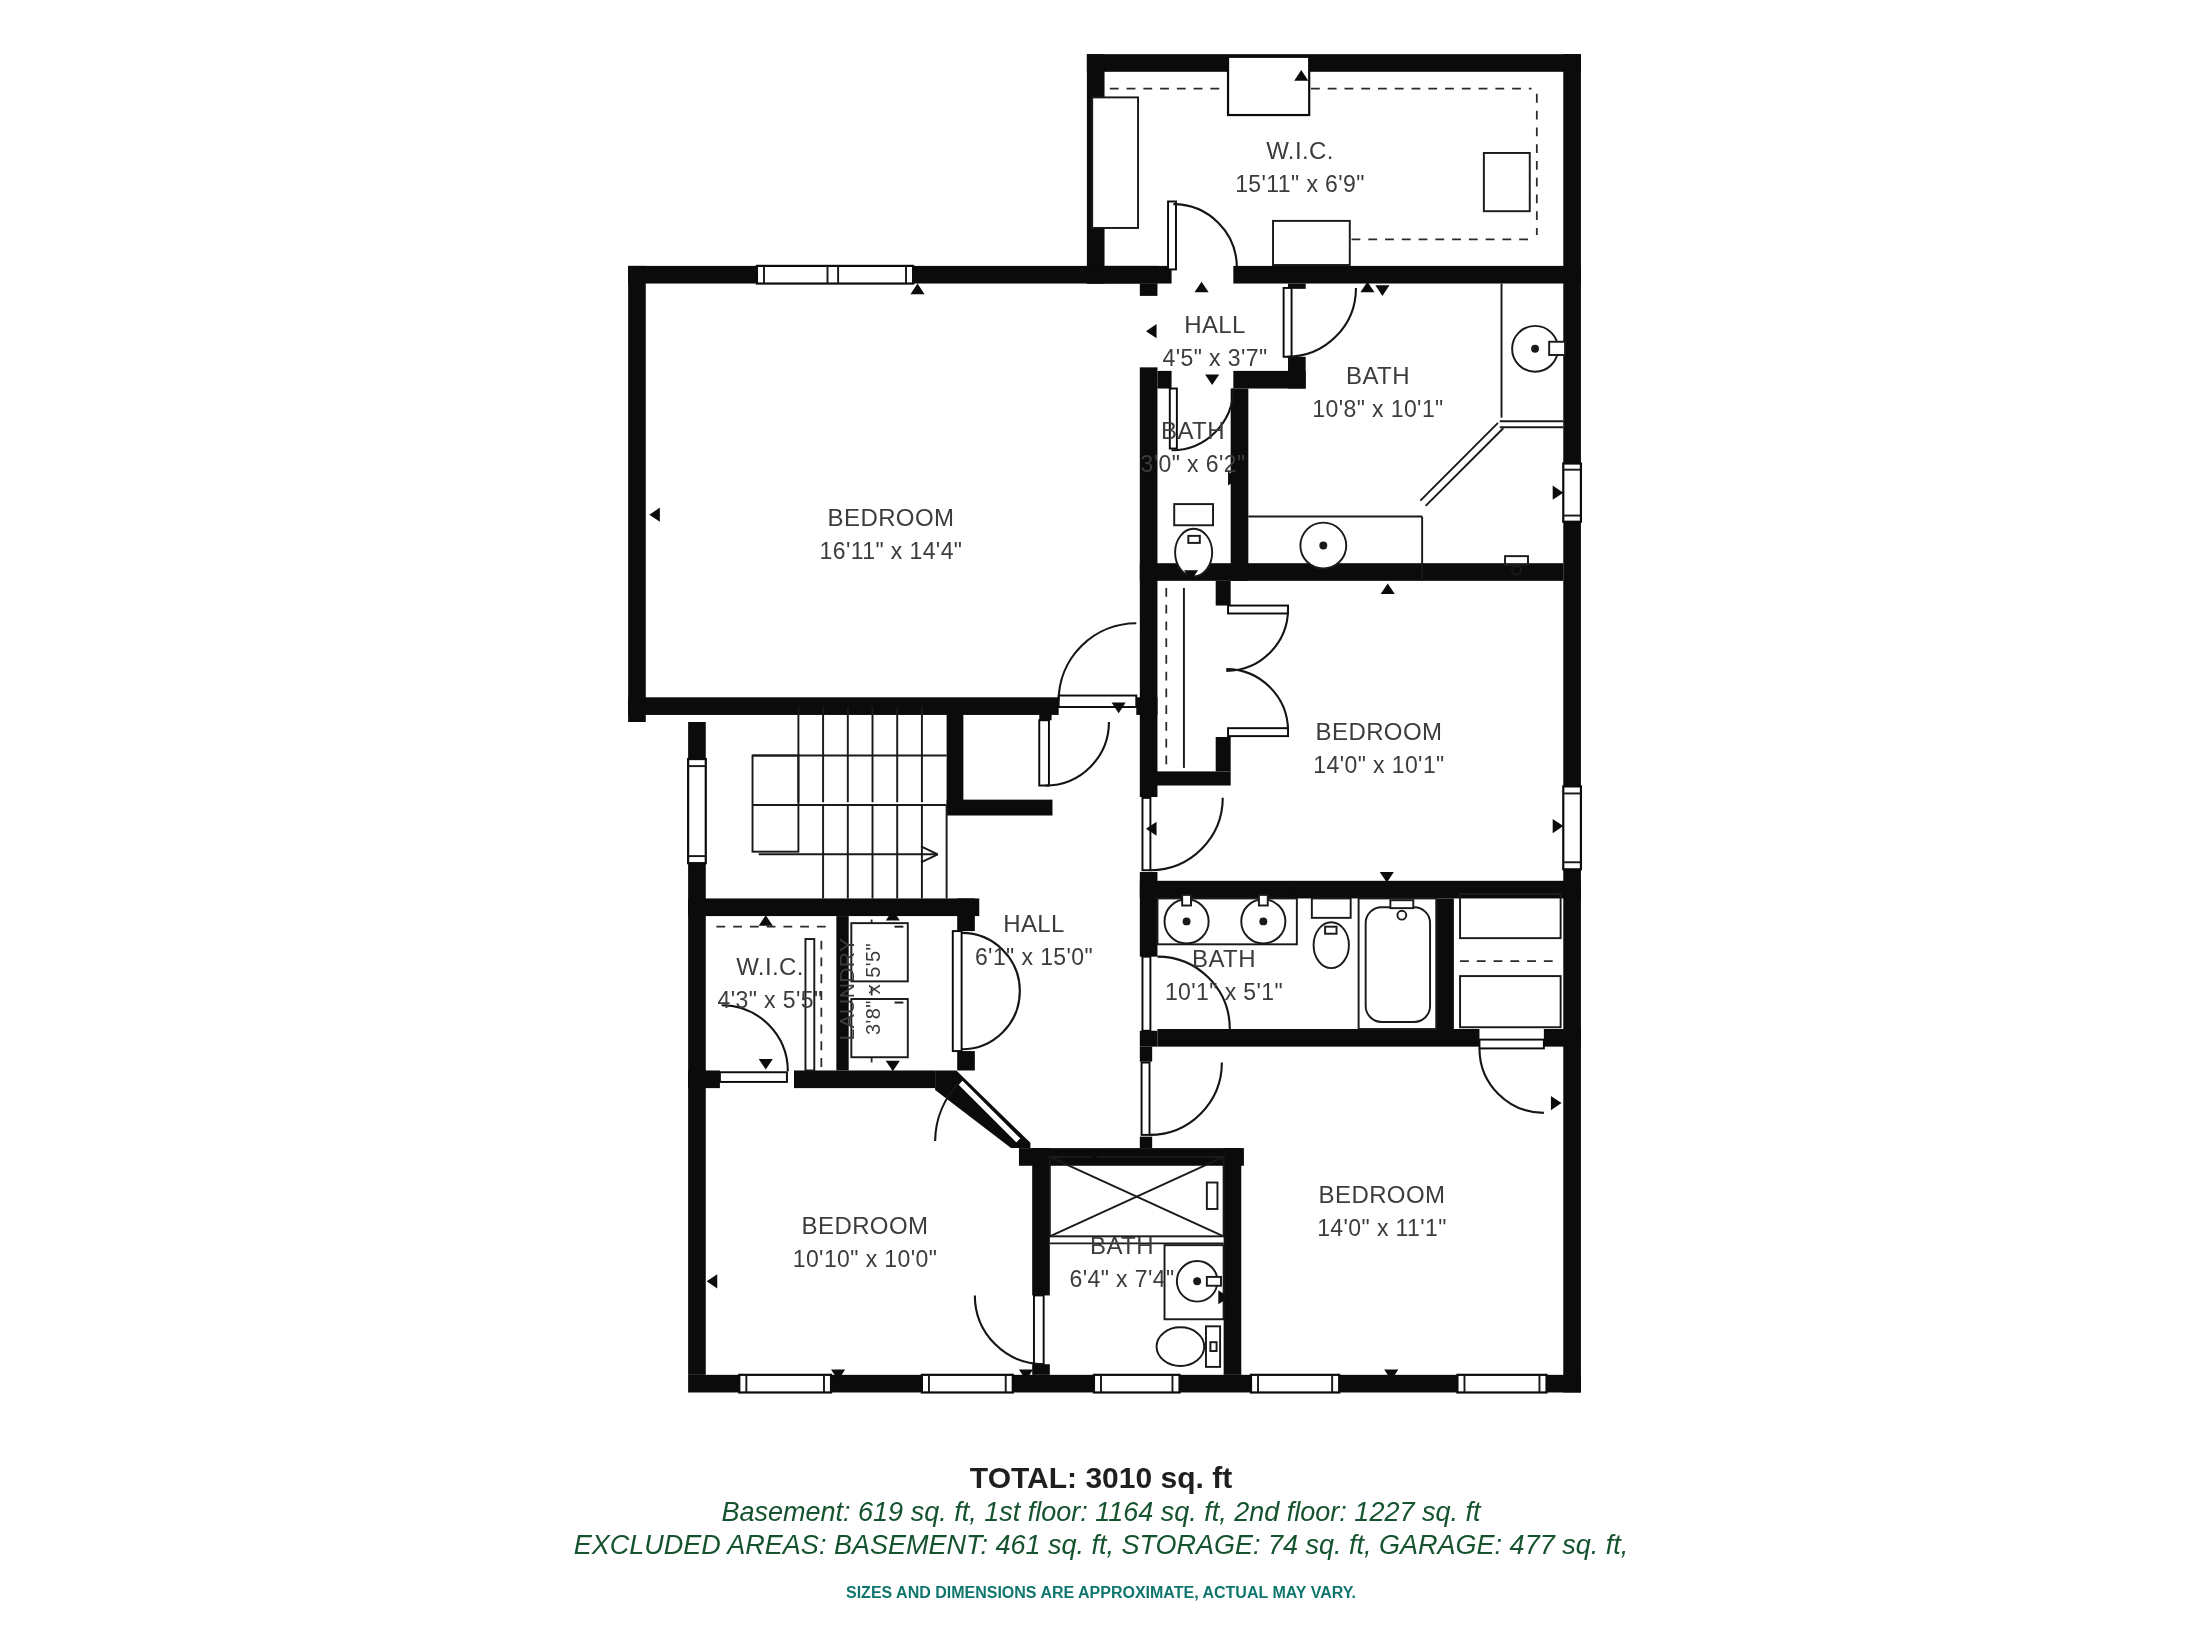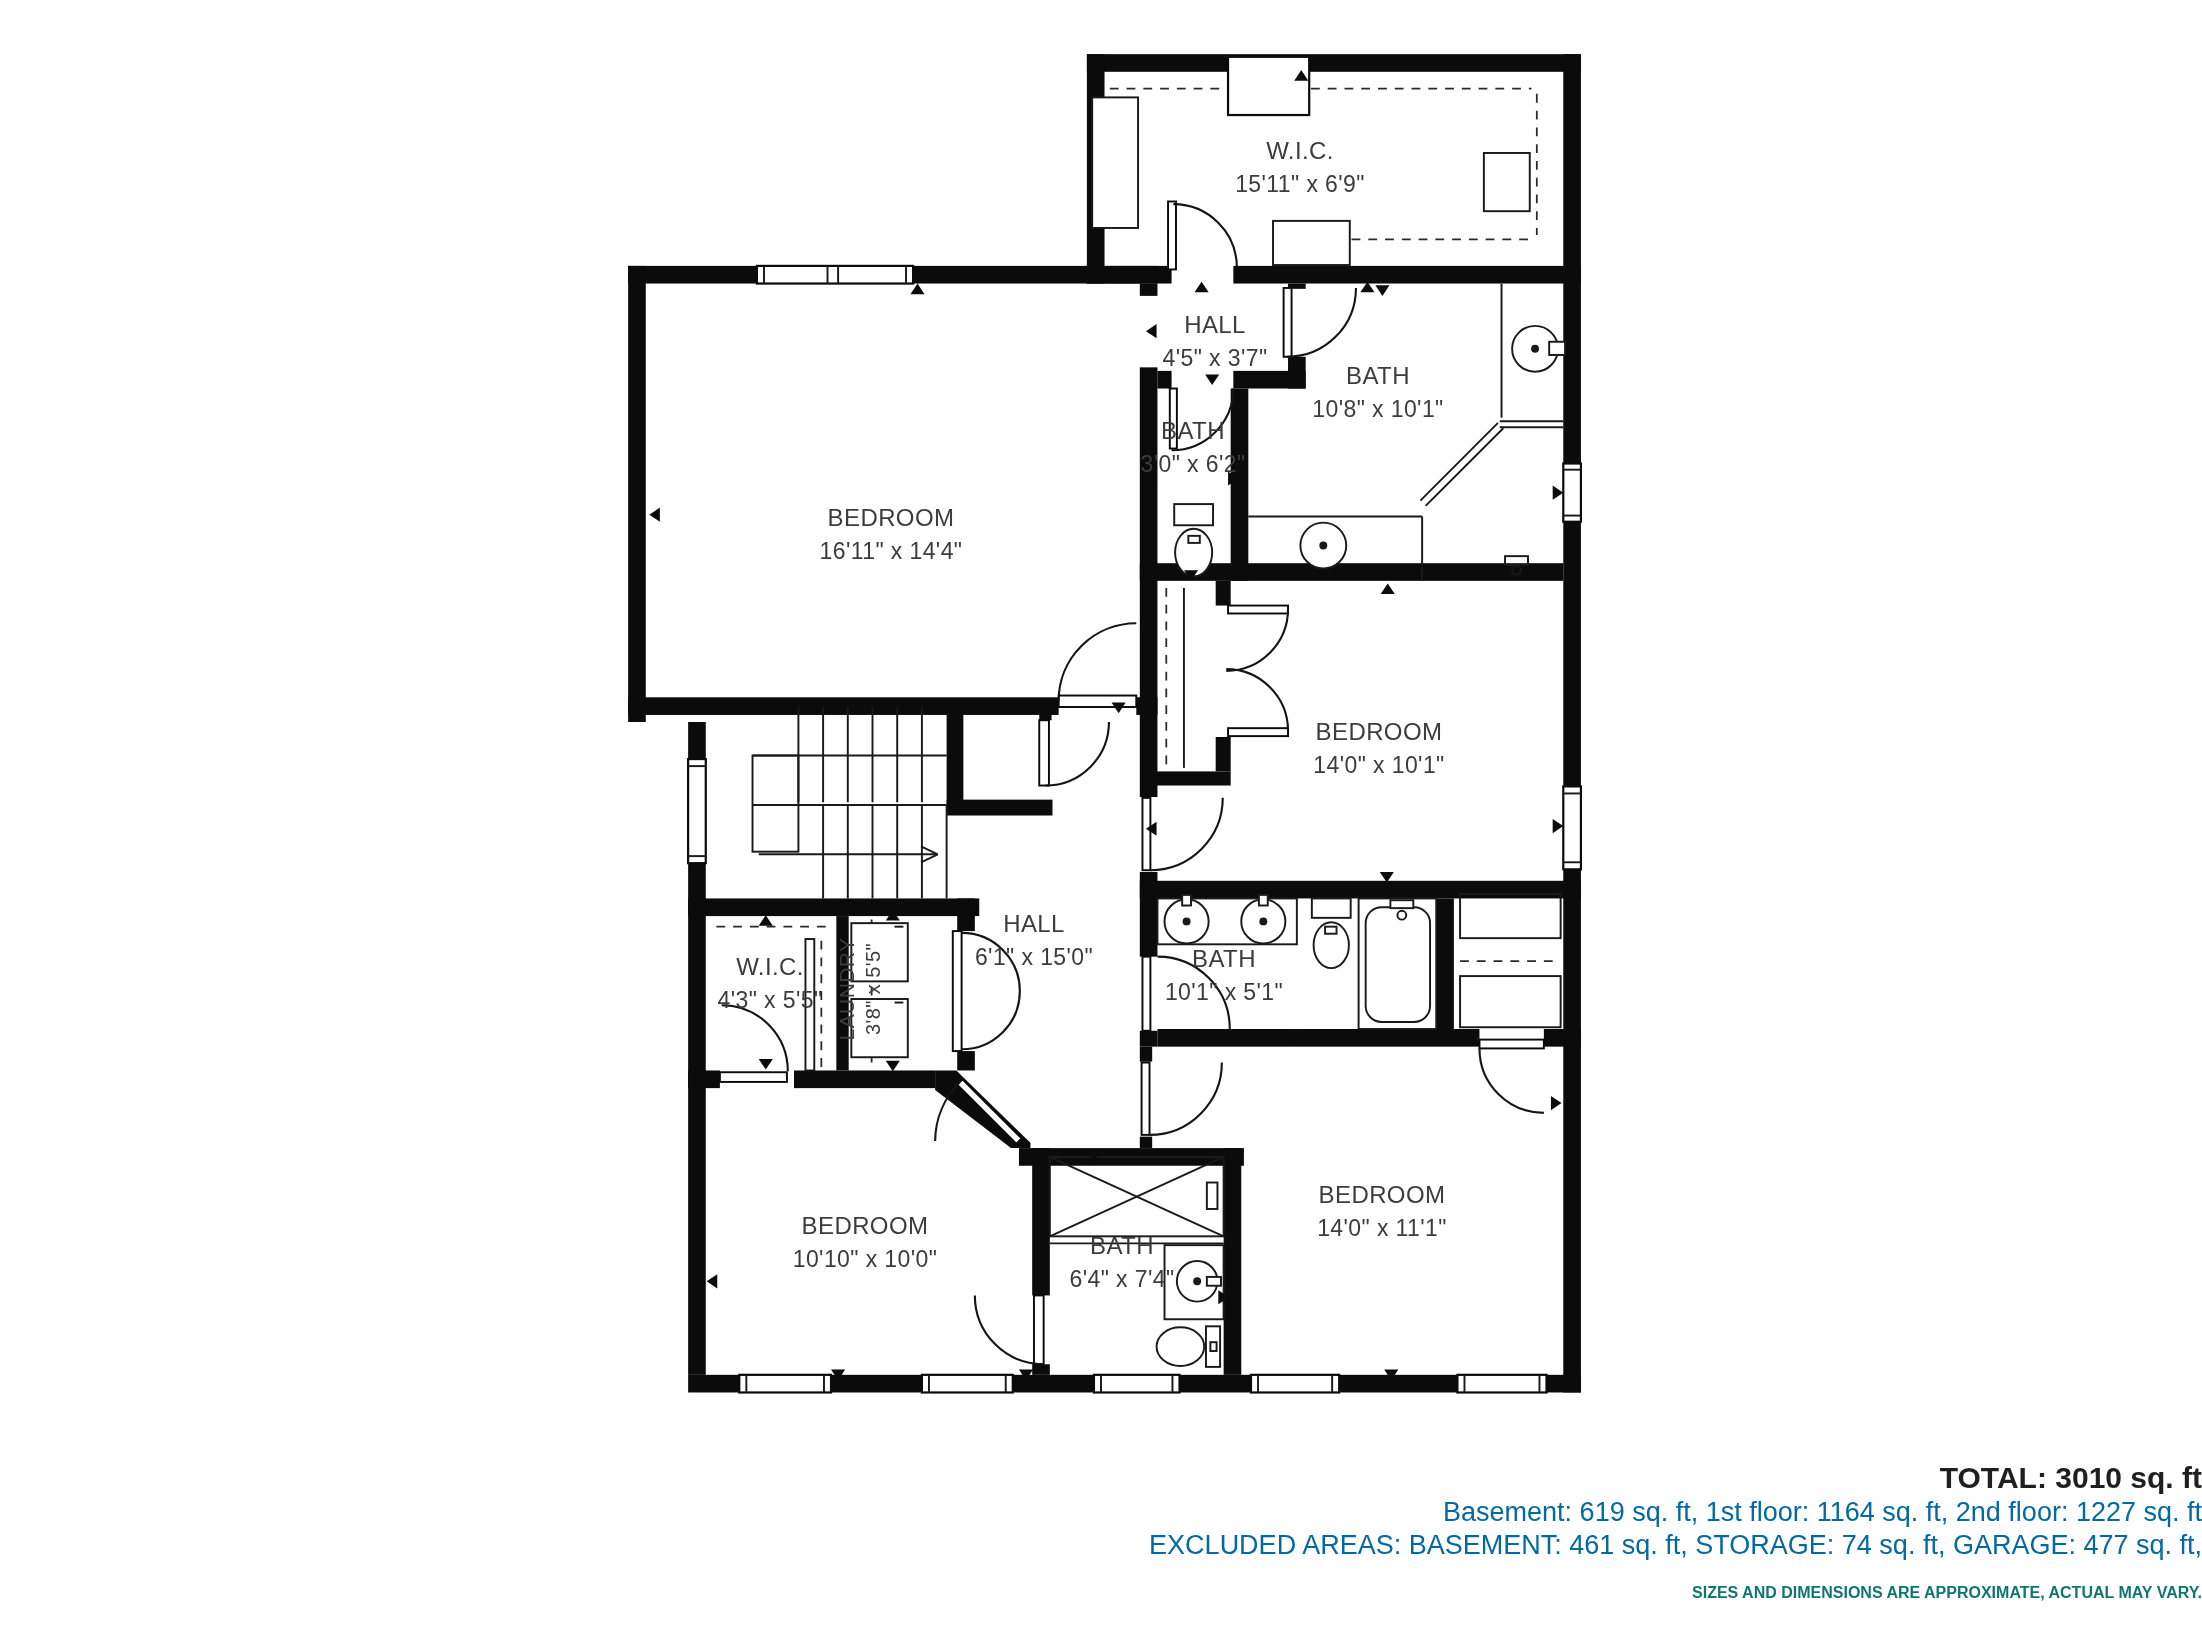--- a/index.html
+++ b/index.html
@@ -18,23 +18,23 @@
   .dot{fill:#1a1a1a;}
   
   .room-label{position:absolute;transform:translate(-50%,-50%);text-align:center;
               color:#3c3c3c;white-space:nowrap;}
   .room-label .rname{font-size:24px;line-height:34px;letter-spacing:0.4px;}
   .room-label .rdims{font-size:23px;line-height:32px;letter-spacing:0.4px;}
   .room-label.rotated{transform:translate(-50%,-50%) rotate(-90deg);}
   .room-label.rotated .rname{font-size:21px;line-height:26.5px;}
   .room-label.rotated .rdims{font-size:20px;line-height:25px;}
   
-  .footer{position:absolute;left:0;top:1443px;width:100%;text-align:right;color:#1f1f1f;}
+  .footer{position:absolute;left:0;top:1443px;width:100%;text-align:center;color:#1f1f1f;}
   .footer .total{font-size:30px;font-weight:bold;line-height:37px;}
-  .footer .fline{font-size:27px;line-height:33px;color:#0369a1;}
+  .footer .fline{font-size:27px;line-height:33px;color:#14532d;font-style:italic;}
   .footer .disclaimer{font-size:16px;line-height:19.4px;margin-top:21px;color:#0f766e;font-weight:bold;}
 </style>
 </head>
 <body>
 
 <div class="page">
 
   <svg class="plan-svg" width="2202" height="1412" viewBox="0 0 2496 1600" xmlns="http://www.w3.org/2000/svg">
 
     <g>

